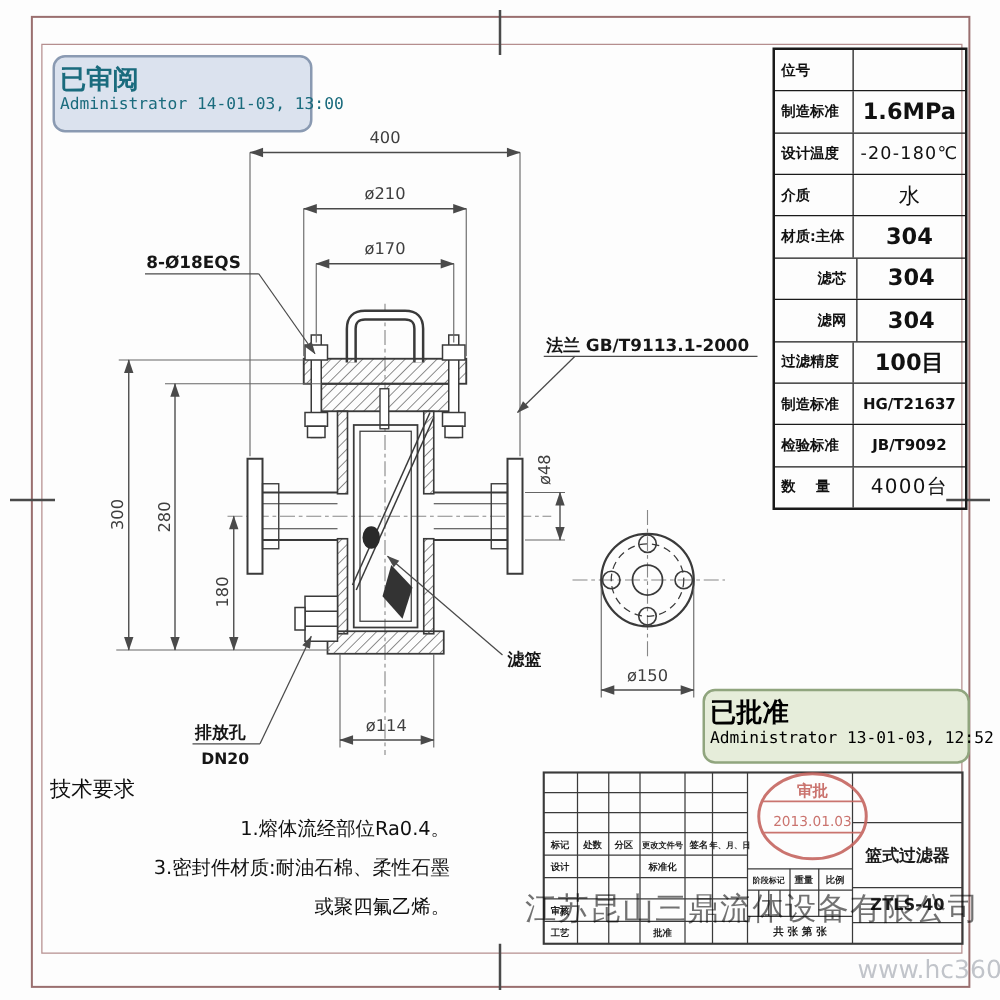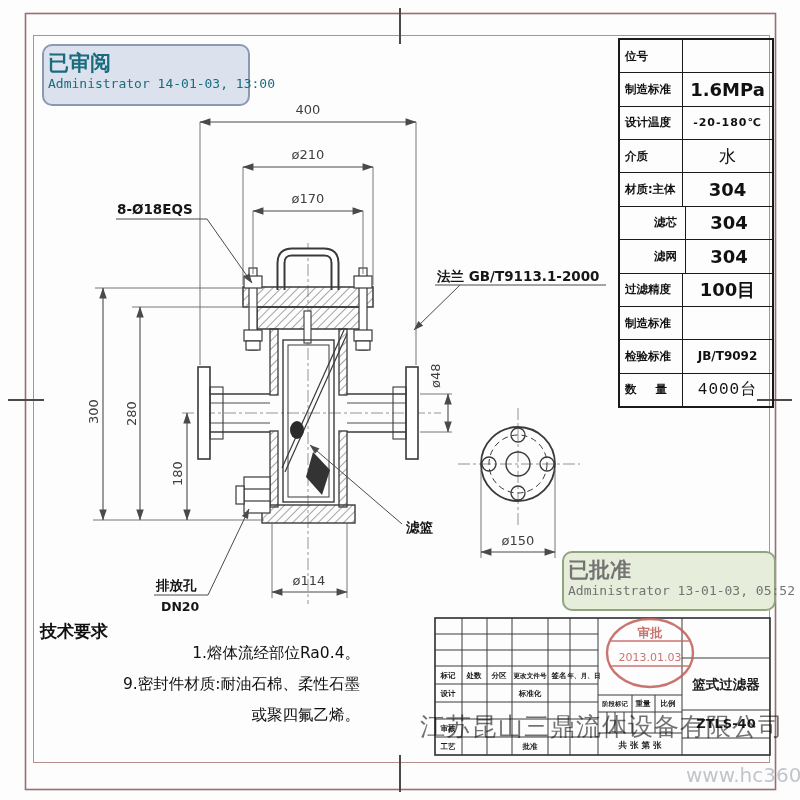--- a/index.html
+++ b/index.html
@@ -4,40 +4,40 @@
 <style>
   html,body{margin:0;padding:0;background:#ffffff;width:800px;height:800px;overflow:hidden;
     font-family:"DejaVu Sans",sans-serif;}
   #page{position:relative;width:800px;height:800px;background:#fdfdfd;}
   svg text{font-family:"DejaVu Sans",sans-serif;}
 
   .stamp{position:absolute;border-radius:10px;box-sizing:border-box;padding:4px 4px 0;}
   .stamp .t{font-size:21px;font-weight:bold;line-height:26px;}
   .stamp .s{font-size:13px;font-family:"DejaVu Sans Mono",monospace;white-space:nowrap;}
   .stamp-review{left:42px;top:44px;width:208px;height:62px;background:#dbe2ee;border:2px solid #8a9ab2;color:#1a6b7d;}
-  .stamp-approve{left:562px;top:551px;width:214px;height:60px;background:#e6edda;border:2px solid #90a57e;color:#737373;}
+  .stamp-approve{left:562px;top:551px;width:214px;height:60px;background:#e6edda;border:2px solid #90a57e;color:#000000;}
 
   .spec-table{position:absolute;left:618px;top:38px;width:152px;height:366px;border:2px solid #1a1a1a;
     display:flex;flex-direction:column;background:transparent;color:#111;}
   .spec-row{flex:1;display:flex;border-bottom:1.6px solid #1a1a1a;min-height:0;}
-  .spec-row:last-child{border-bottom:none;font-family:Liberation Mono, monospace;}
+  .spec-row:last-child{border-bottom:none;}
   .spec-label{width:57px;border-right:1.6px solid #1a1a1a;display:flex;align-items:center;
     padding-left:5px;font-weight:bold;font-size:11.5px;white-space:nowrap;}
   .spec-value{flex:1;display:flex;align-items:center;justify-content:center;font-weight:bold;font-size:18px;white-space:nowrap;}
-  .spec-row:nth-child(3) .spec-value{font-weight:bold;font-size:11px;letter-spacing:1px;}
+  .spec-row:nth-child(3) .spec-value{font-weight:normal;font-size:14px;letter-spacing:1px;}
   .spec-row:nth-child(4) .spec-value{font-weight:normal;font-size:17px;}
   .spec-row:nth-child(6) .spec-label,
   .spec-row:nth-child(7) .spec-label{justify-content:flex-end;padding-right:8px;padding-left:0;}
   .spec-row:nth-child(9) .spec-value,
   .spec-row:nth-child(10) .spec-value{font-size:12px;}
   .spec-row:nth-child(11) .spec-value{font-weight:normal;font-size:16px;letter-spacing:1px;}
   .spec-row:nth-child(11) .spec-label{letter-spacing:6px;}
 
   .tech-req{position:absolute;left:40px;top:620px;width:320px;color:#101010;}
-  .tech-req .tr-title{font-size:17px;font-weight:bold;}
+  .tech-req .tr-title{font-size:17px;font-weight:normal;margin-bottom:10px;}
   .tech-req .tr-line{font-size:15.5px;margin-bottom:10px;white-space:nowrap;text-align:right;}
   .tech-req .tr-indent{margin-left:3px;}
 
   .wm-company{position:absolute;left:420px;top:710px;font-size:25px;letter-spacing:1px;
     color:#000000;opacity:.55;white-space:nowrap;}
   .wm-site{position:absolute;left:686px;top:763px;font-size:20px;color:#a8adb5;opacity:.7;white-space:nowrap;}
 </style>
 </head>
 <body>
 
@@ -265,21 +265,21 @@
   </g>
 </svg>
 
 <div class="stamp stamp-review">
   <div class="t">已审阅</div>
   <div class="s">Administrator 14-01-03, 13:00</div>
 </div>
 
 <div class="stamp stamp-approve">
   <div class="t">已批准</div>
-  <div class="s">Administrator 13-01-03, 05:52</div>
+  <div class="s">Administrator 13-01-03, 12:52</div>
 </div>
 
 <div class="spec-table">
   <div class="spec-row">
         <div class="spec-label">位号</div>
         <div class="spec-value"></div>
       </div>
   <div class="spec-row">
         <div class="spec-label">制造标准</div>
         <div class="spec-value">1.6MPa</div>
@@ -303,34 +303,35 @@
   <div class="spec-row">
         <div class="spec-label">滤网</div>
         <div class="spec-value">304</div>
       </div>
   <div class="spec-row">
         <div class="spec-label">过滤精度</div>
         <div class="spec-value">100目</div>
       </div>
   <div class="spec-row">
         <div class="spec-label">制造标准</div>
+        <div class="spec-value">HG/T21637</div>
       </div>
   <div class="spec-row">
         <div class="spec-label">检验标准</div>
         <div class="spec-value">JB/T9092</div>
       </div>
   <div class="spec-row">
         <div class="spec-label">数 量</div>
         <div class="spec-value">4000台</div>
       </div>
 </div>
 
 <div class="tech-req">
   <div class="tr-title">技术要求</div>
   <div class="tr-line">1.熔体流经部位Ra0.4。</div>
-  <div class="tr-line">9.密封件材质:耐油石棉、柔性石墨</div>
+  <div class="tr-line">3.密封件材质:耐油石棉、柔性石墨</div>
   <div class="tr-line tr-indent">或聚四氟乙烯。</div>
 </div>
 
 <div class="wm-company">江苏昆山三鼎流体设备有限公司</div>
 <div class="wm-site">www.hc360.com</div>
 
 </div>
 
 </body></html>

